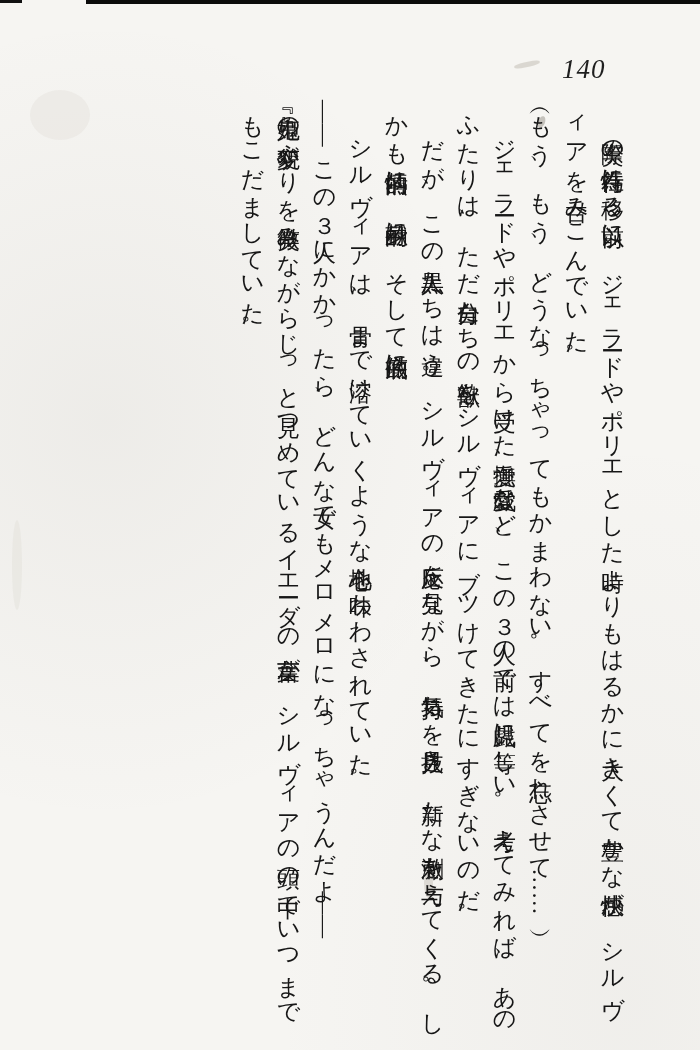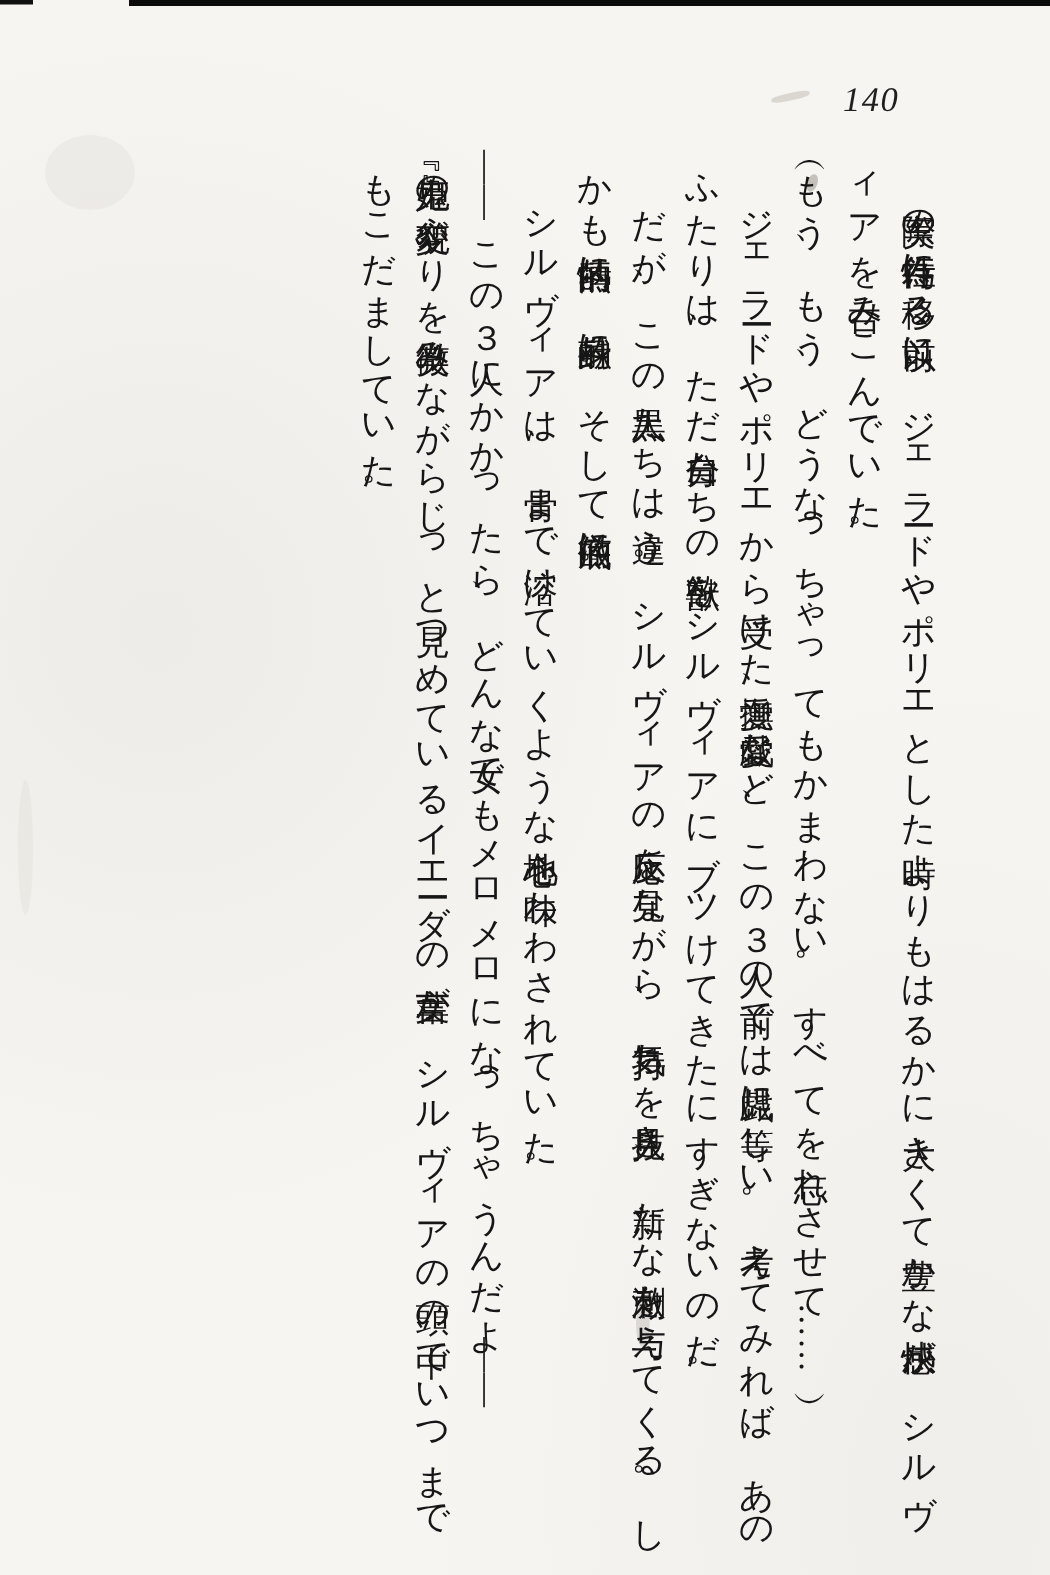--- a/index.html
+++ b/index.html
@@ -28,21 +28,21 @@
   }
   .speck { position:absolute; border-radius:50%; }
   .speck1 { left:538px; top:116px; width:7px; height:12px; background:#b9b5ae; opacity:.8; transform:rotate(20deg); }
   .speck2 { left:424px; top:868px; width:9px; height:30px; background:#d9d6d0; opacity:.9; }
   .speck3 { left:514px; top:62px; width:26px; height:5px; background:#d3cfc8; opacity:.8; transform:rotate(-12deg); border-radius:40%; }
   .speck4 { left:30px; top:90px; width:60px; height:50px; background:#e9e7e2; opacity:.7; }
   .speck5 { left:12px; top:520px; width:10px; height:90px; background:#e7e5e0; opacity:.7; }
 
   .page-number {
     position:absolute; top:54px; left:562px;
-    font-size:23px; font-style:italic; color:#1f1f1f;
+    font-size:27px; font-style:italic; color:#1f1f1f;
     letter-spacing:1px;
   }
   .text-block {
     position:absolute; top:100px; right:70px; height:926px;
     writing-mode:vertical-rl;
     text-orientation:mixed;
     font-size:23px;
     line-height:36px;
     color:#161616;
     letter-spacing:0.5px;

